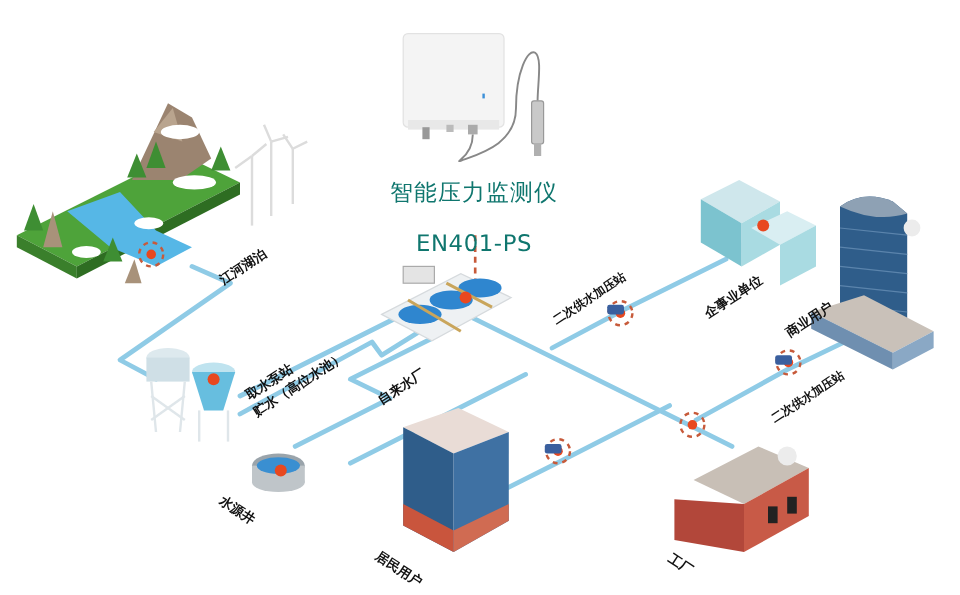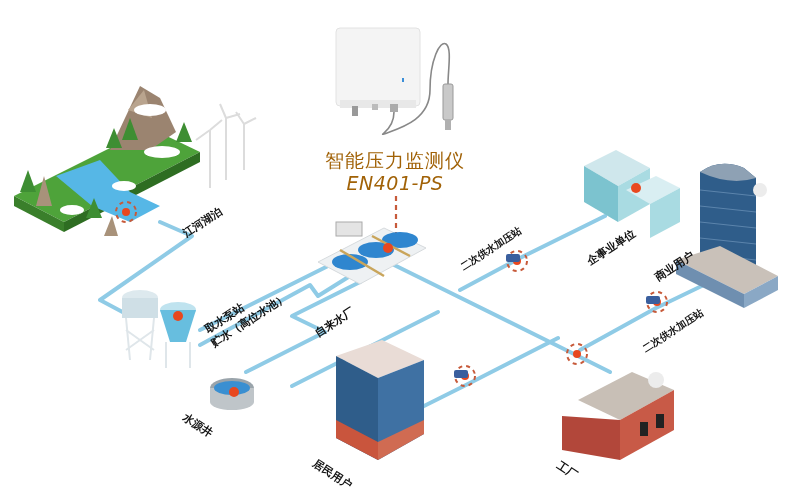--- a/index.html
+++ b/index.html
@@ -1,21 +1,21 @@
 <!DOCTYPE html>
 <html><head>
 <meta charset="utf-8">
 <style>
   html, body { margin:0; padding:0; background:#ffffff; }
   body { width:800px; height:496px; overflow:hidden; position:relative; font-family:"DejaVu Sans", sans-serif; }
   #scene { position:absolute; left:0; top:0; width:800px; height:496px; }
   .lbl { position:absolute; font-family:"DejaVu Sans", sans-serif; font-weight:bold; font-size:11px; color:#111; white-space:nowrap; transform-origin:left top; }
-  .title { position:absolute; color:#a16207; font-family:"DejaVu Sans", sans-serif; text-align:center; width:220px; left:285px; }
+  .title { position:absolute; color:#0f766e; font-family:"DejaVu Sans", sans-serif; text-align:center; width:220px; left:285px; }
   .t1 { top:148px; font-size:19px; letter-spacing:1px; }
-  .t2 { top:172px; font-size:19px; letter-spacing:0.5px;font-style:italic; }
+  .t2 { top:192px; font-size:19px; letter-spacing:0.5px; }
 </style>
 </head>
 <body>
 
 <svg id="scene" viewBox="0 0 800 496" xmlns="http://www.w3.org/2000/svg">
 
   <g fill="none" stroke="#8fcbe6" stroke-width="4" stroke-linejoin="round" stroke-linecap="round">
     <polyline points="160,222 192,236 100,300 130,316"></polyline>
     <polyline points="200,330 340,260"></polyline>
     <polyline points="200,345 310,285 318,296 350,276"></polyline>

